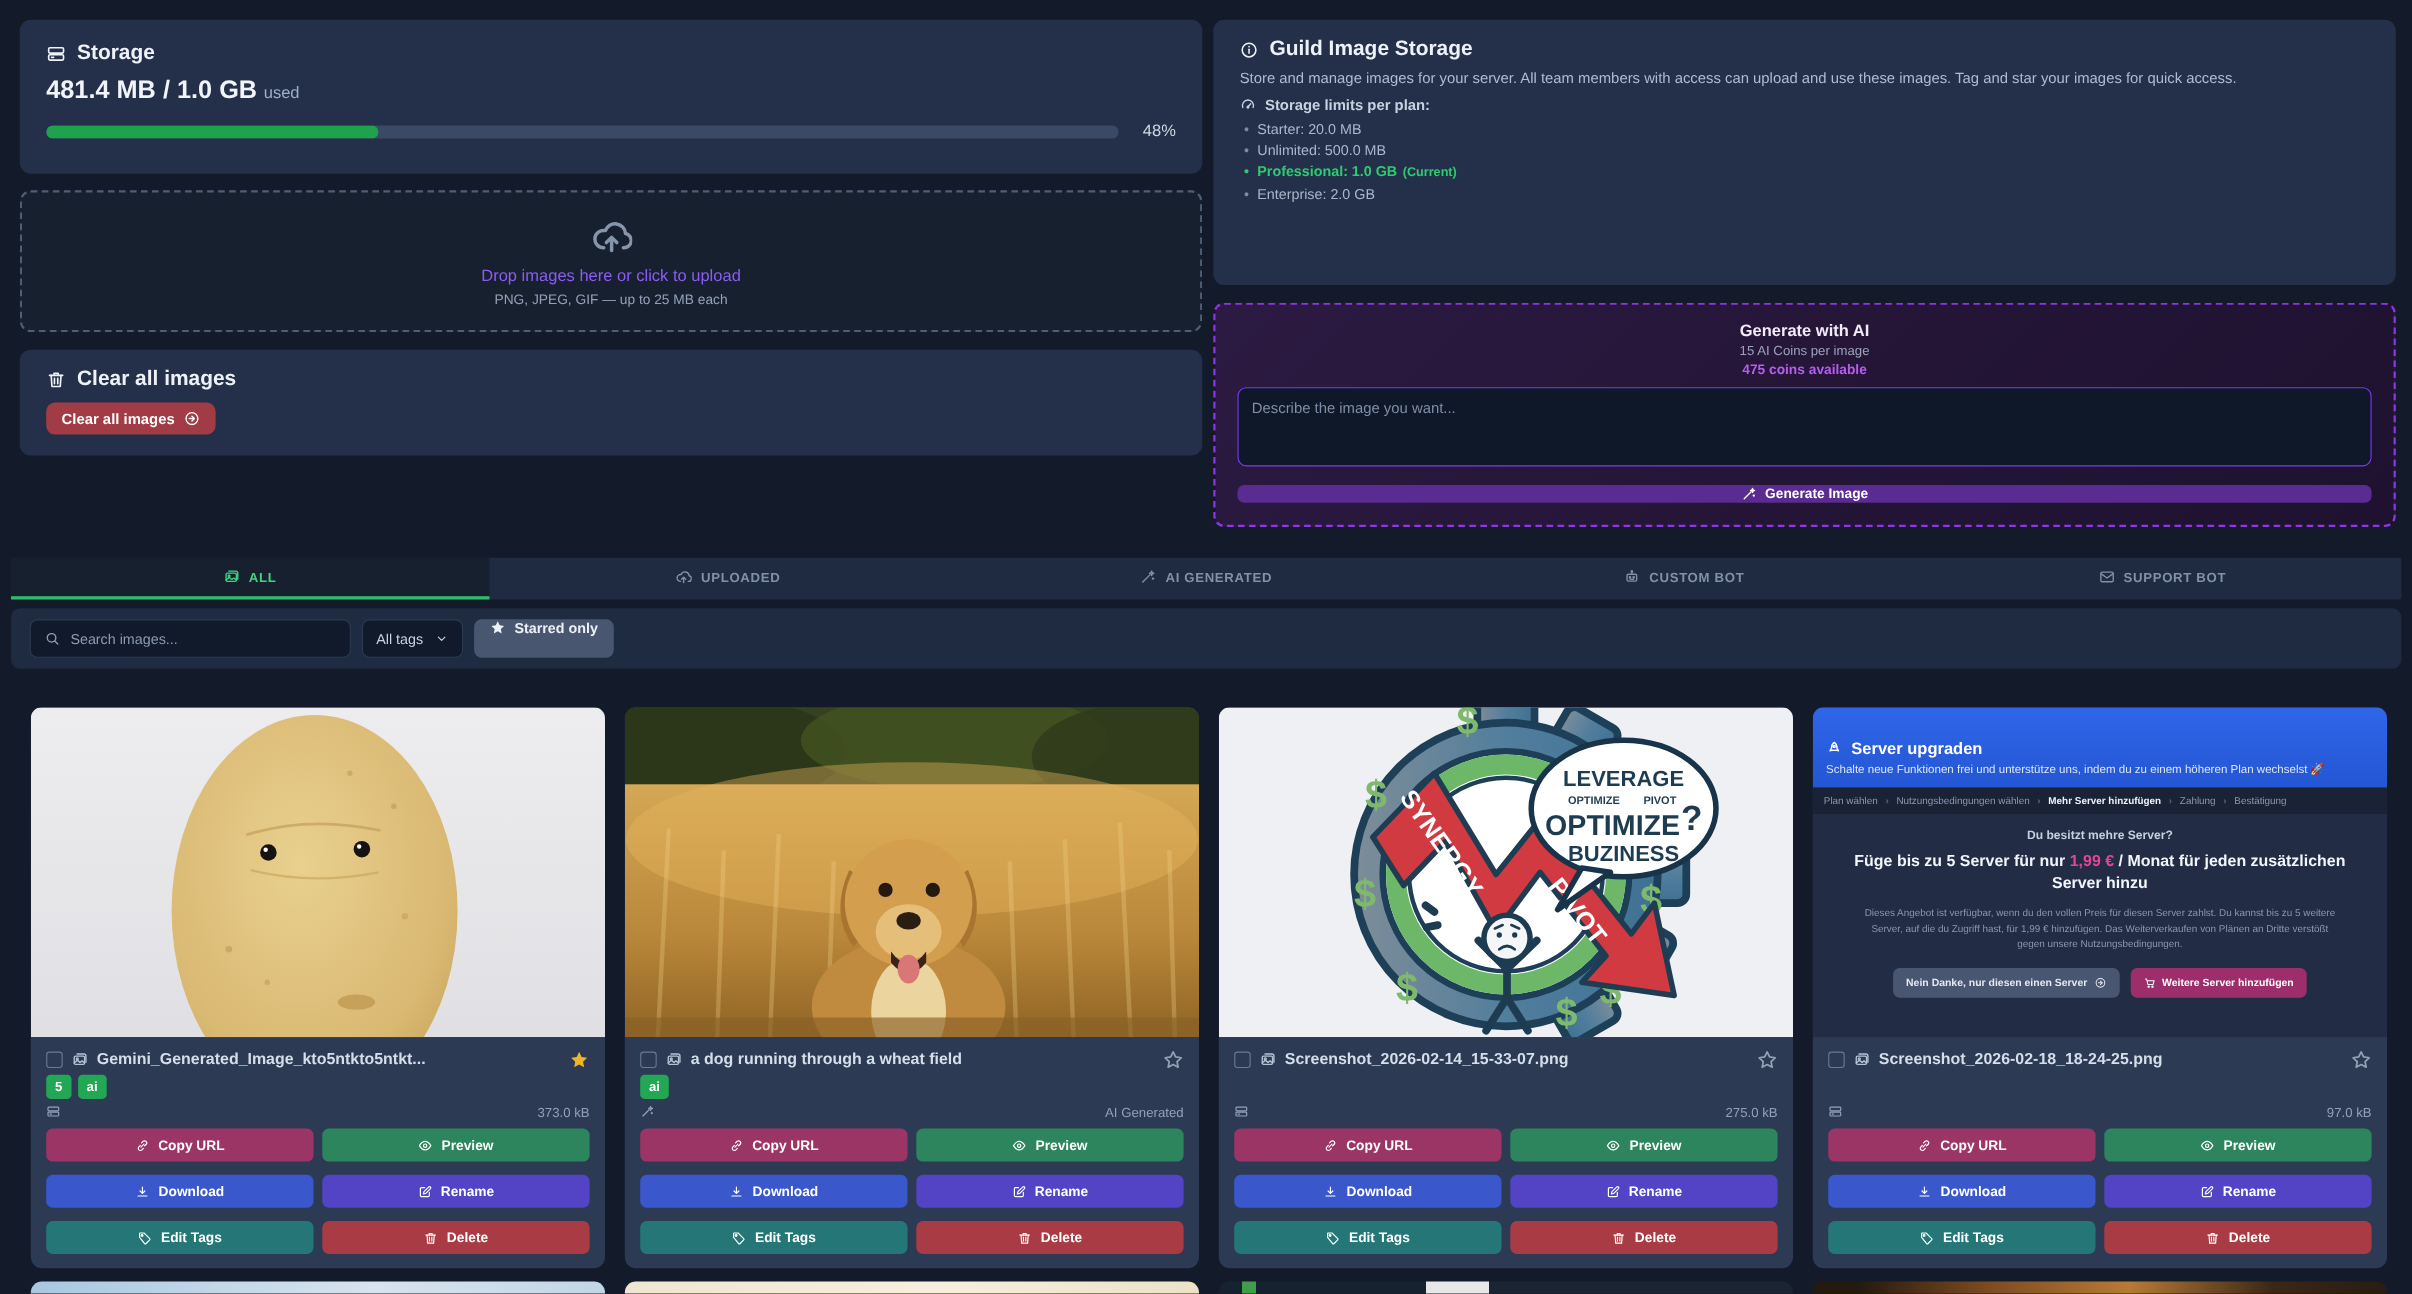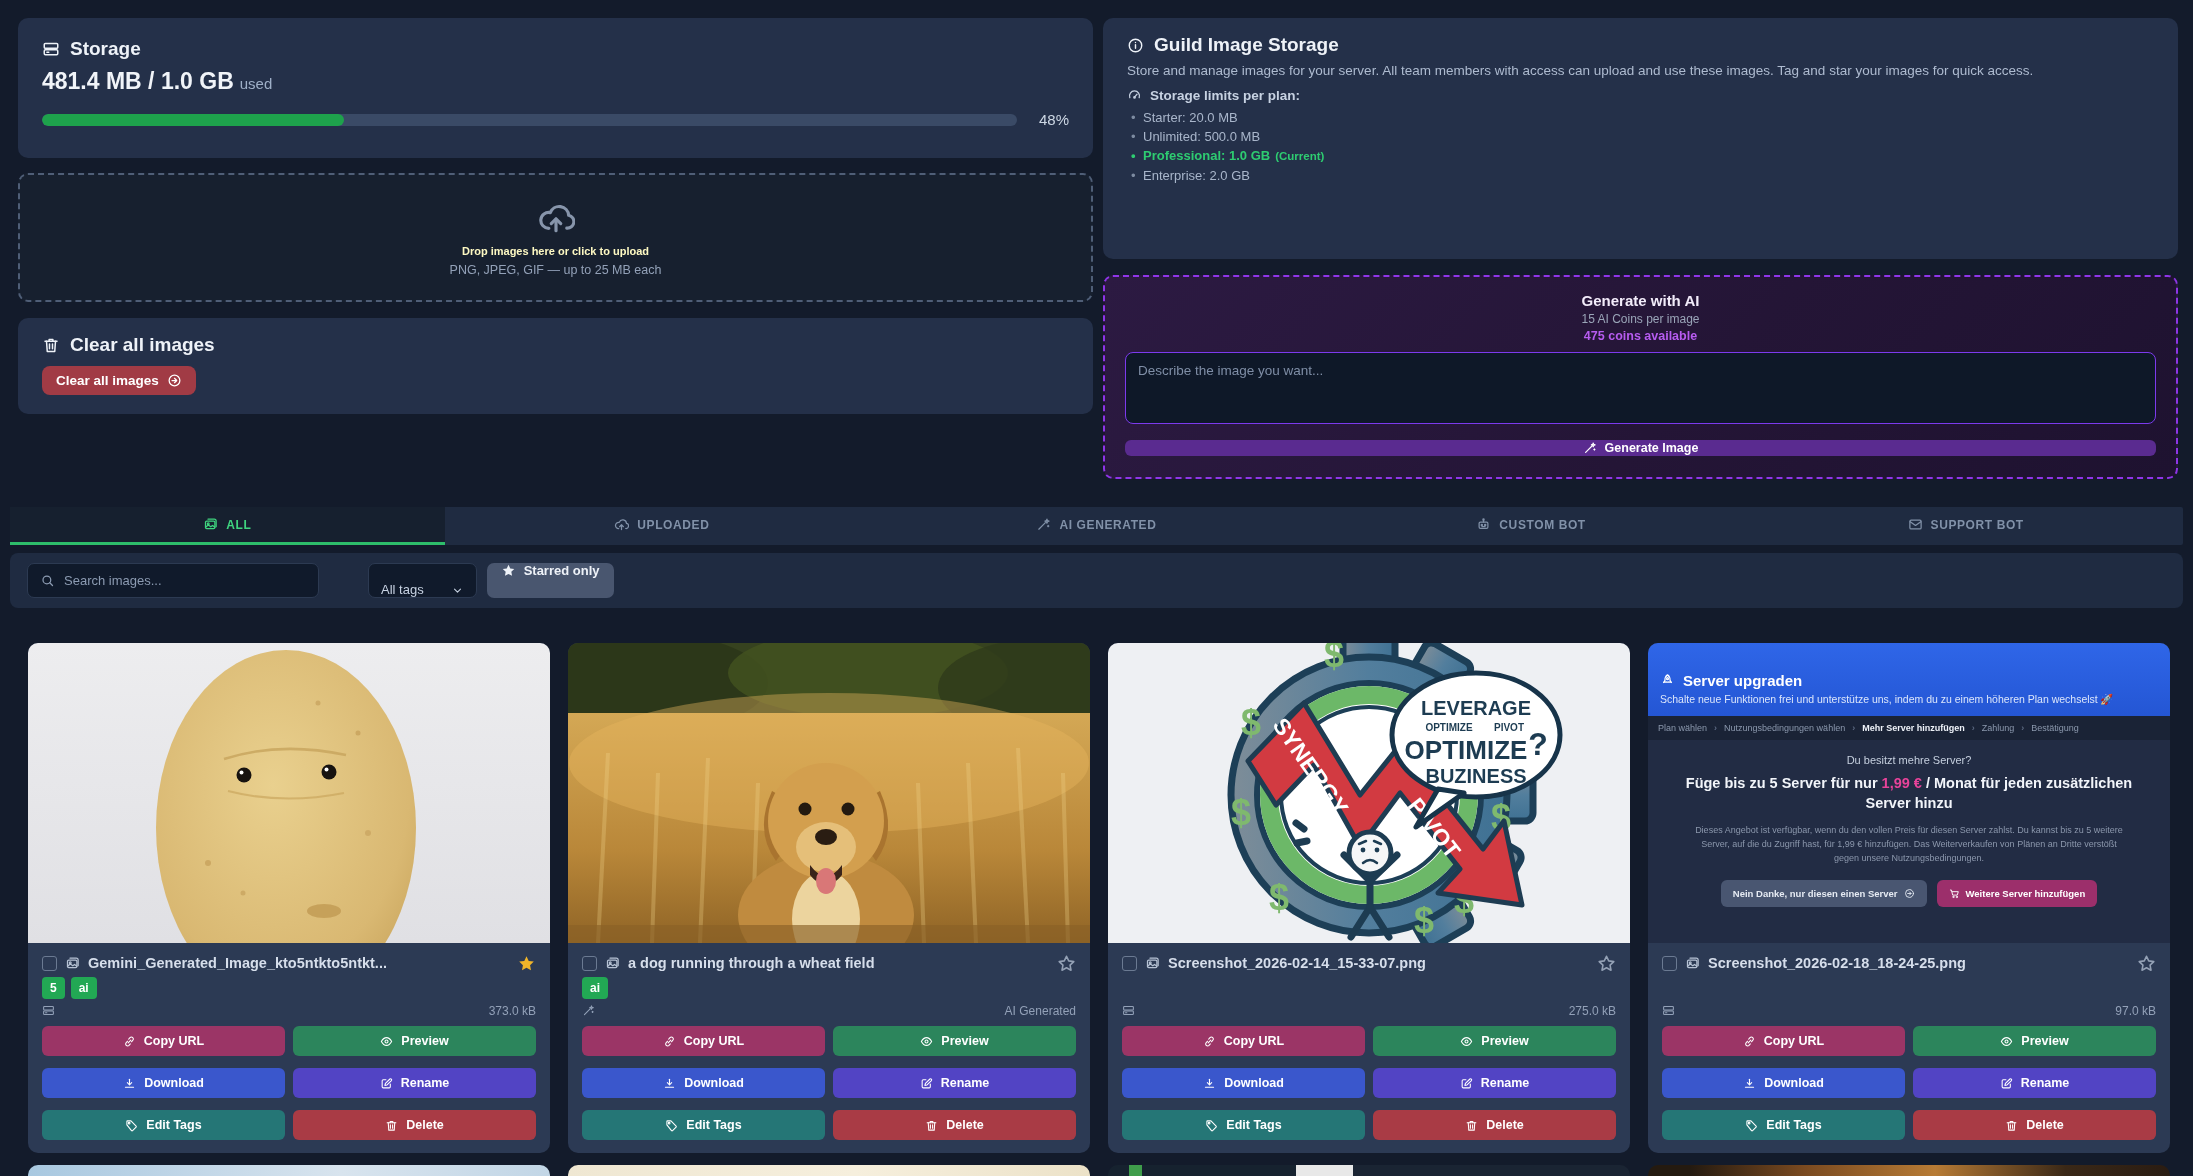--- a/index.html
+++ b/index.html
@@ -28,21 +28,21 @@
   .progress-track { flex:1; height:12px; border-radius:6px; background:#3a4a66; overflow:hidden; }
   .progress-fill { height:100%; border-radius:6px; background:#1ea24c; }
   .progress-label { width:52px; text-align:right; font-size:15px; color:#cdd7e4; }
 
   
   .dropzone {
     margin-top:15px; height:129px; border:2px dashed #4f5e77; border-radius:10px;
     background:#17202f; display:flex; flex-direction:column; align-items:center; justify-content:center; cursor:pointer;
   }
   .dropzone .cloud { color:#8795ab; }
-  .dz-title { margin-top:8px; font-size:11px; font-weight:bold; color:#fef9c3; }
+  .dz-title { margin-top:8px; font-size:15px; font-weight:normal; color:#8b5cf6; }
   .dz-sub { margin-top:6px; font-size:12.5px; color:#93a1b8; }
 
   
   .clear-panel { margin-top:16px; height:96px; padding:16px 24px; }
   .btn-clear {
     margin-top:10px; display:inline-flex; align-items:center; gap:8px;
     background:#a13b45; color:#fff; border:none; border-radius:8px;
     padding:7px 14px; font-size:13.5px; font-weight:bold; font-family:inherit; cursor:pointer;
   }
 
@@ -90,21 +90,21 @@
     font-size:12px; font-weight:bold; letter-spacing:0.6px; color:#8191a8;
     border-bottom:3px solid transparent; cursor:pointer;
   }
   .tab.active { background:#16202f; color:#3fd47f; border-bottom-color:#2ebd6b; }
 
   
   .filter-bar { margin:8px 10px 0 10px; height:55px; background:#1f2b41; border-radius:8px; display:flex; align-items:center; gap:10px; padding:0 17px; }
   .search-box { width:292px; height:35px; background:#101a2b; border:1px solid #2c3a52; border-radius:7px; display:flex; align-items:center; gap:9px; padding:0 12px; color:#8c9bb2; }
   .search-box input { flex:1; background:transparent; border:none; outline:none; color:#c7d2e2; font-size:13px; font-family:inherit; }
   .search-box input::placeholder { color:#8c9bb2; }
-  .select-box { height:35px; background:#101a2b; border:1px solid #2c3a52; border-radius:7px; display:flex; align-items:flex-end; gap:27px; padding:0 12px; font-size:13px; color:#c7d2e2; cursor:pointer;margin-left:39px; }
+  .select-box { height:35px; background:#101a2b; border:1px solid #2c3a52; border-radius:7px; display:flex; align-items:center; gap:10px; padding:0 12px; font-size:13px; color:#c7d2e2; cursor:pointer; }
   .btn-starred { height:35px; background:#49566f; border:none; border-radius:7px; display:flex; align-items:flex-start; gap:8px; padding:0 14px; font-size:13px; font-weight:bold; color:#eef2f8; font-family:inherit; cursor:pointer; }
 
   
   .cards-grid { margin:35px 23px 0 28px; display:grid; grid-template-columns:repeat(4,1fr); gap:18px; }
   .card { background:#2c3a54; border-radius:10px; overflow:hidden; }
   .thumb { height:300px; position:relative; overflow:hidden; cursor:pointer; }
   .thumb svg.art { display:block; width:100%; height:100%; }
   .card-body { padding:10px 14px 13px 14px; }
   .card-header { display:flex; align-items:center; gap:8px; height:20px; }
   .checkbox { width:15px; height:15px; border:1.5px solid #6b7a92; border-radius:3px; flex:none; cursor:pointer; }
@@ -130,21 +130,21 @@
 
   
   .shot { height:100%; background:#222c44; display:flex; flex-direction:column; font-family:"Liberation Sans", sans-serif; }
   .shot-banner { background:linear-gradient(#2f66e8,#2456d4); padding:9px 12px 10px 12px; color:#fff; }
   .shot-banner-title { display:flex; align-items:center; gap:8px; font-size:15px; font-weight:bold;margin-top:20px; }
   .shot-banner-sub { margin-top:4px; font-size:10.5px; color:#dce6fb; white-space:nowrap; }
   .shot-crumbs { background:#1a2336; padding:7px 10px; display:flex; align-items:center; gap:7px; font-size:9px; color:#8b98ad; white-space:nowrap; overflow:hidden; }
   .shot-crumbs .sep { color:#5b6880; font-weight:bold; }
   .shot-crumbs .active { color:#eef2f8; font-weight:bold; }
   .shot-main { flex:1; display:flex; flex-direction:column; align-items:center; text-align:center; padding:14px 18px 0 18px; }
-  .shot-q { font-size:11px; font-weight:normal; color:#c5cfde; }
+  .shot-q { font-size:11px; font-weight:bold; color:#c5cfde; }
   .shot-offer { margin-top:8px; font-size:14.5px; font-weight:bold; color:#f2f5fa; line-height:1.35; width:92%; }
   .shot-offer .price { color:#e8439a; }
   .shot-terms { margin-top:11px; font-size:9px; color:#8b97ac; line-height:1.55; width:90%; }
   .shot-btns { margin-top:14px; display:flex; gap:10px; }
   .shot-btn-gray { background:#495671; color:#e6ebf3; border:none; border-radius:6px; padding:8px 12px; font-size:9.5px; font-weight:bold; font-family:inherit; display:flex; align-items:center; gap:6px; cursor:pointer; }
   .shot-btn-pink { background:#9c2f6b; color:#fff; border:none; border-radius:6px; padding:8px 12px; font-size:9.5px; font-weight:bold; font-family:inherit; display:flex; align-items:center; gap:6px; cursor:pointer; }
 
   
   .stub-grid { margin:12px 23px 0 28px; display:grid; grid-template-columns:repeat(4,1fr); gap:18px; }
   .stub { height:24px; border-radius:10px 10px 0 0; }

